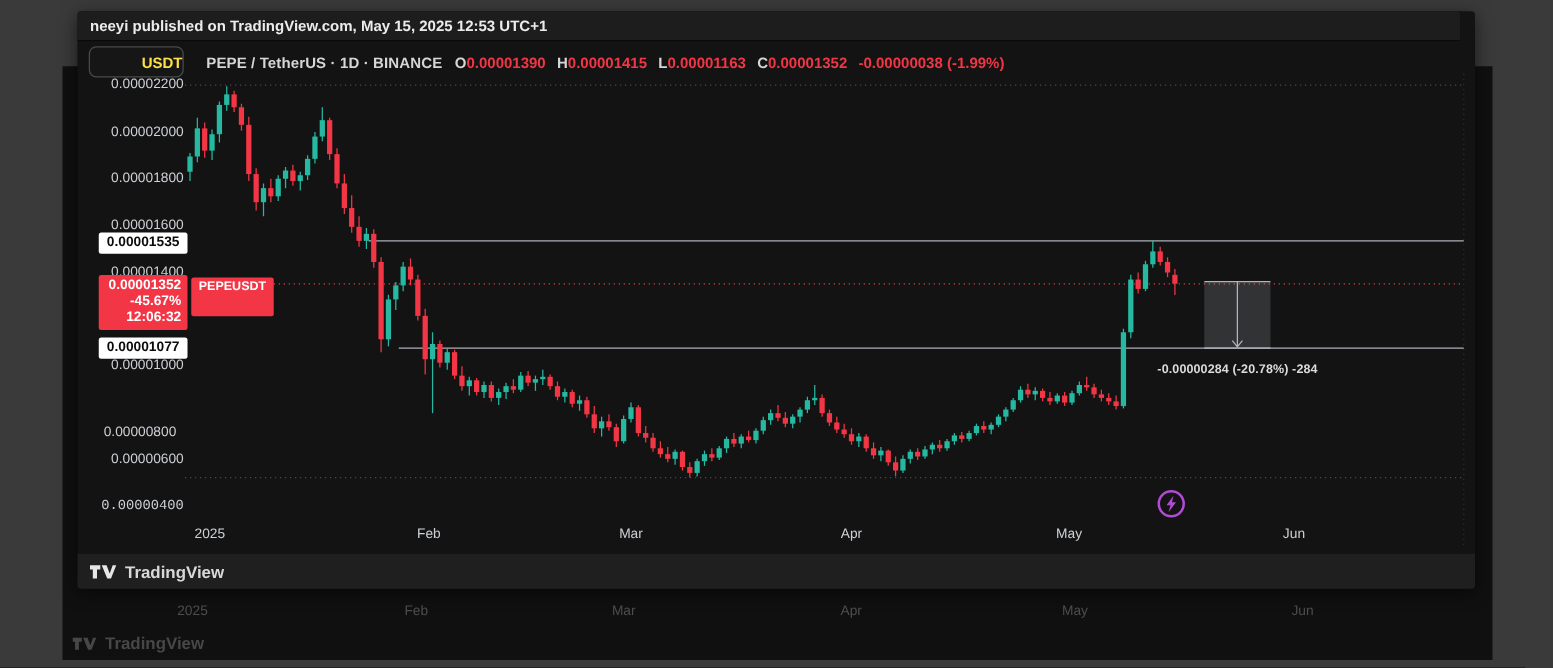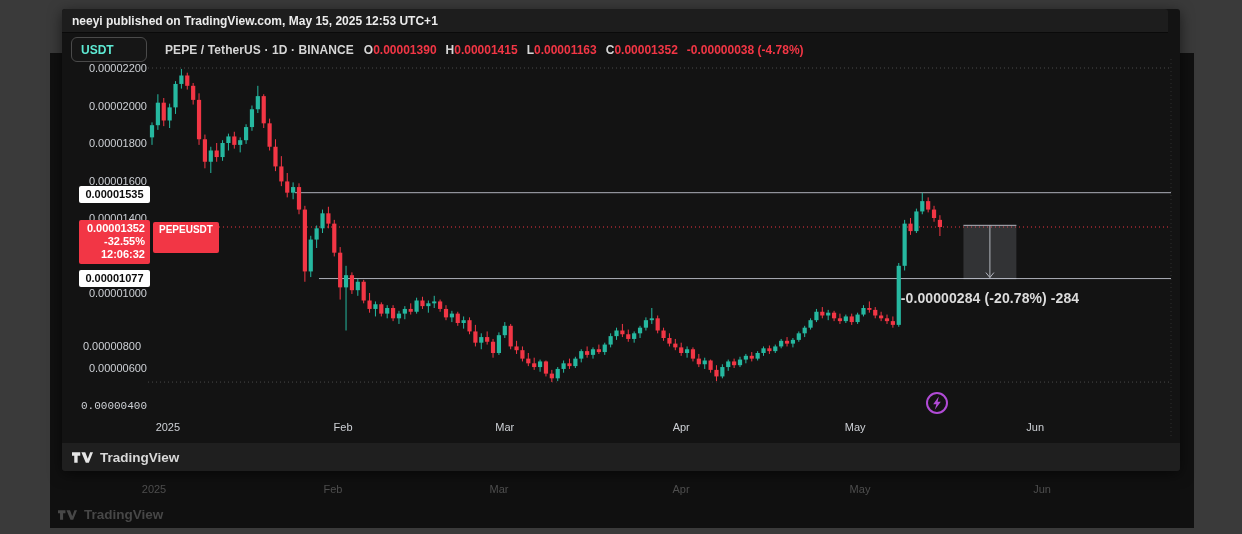--- a/index.html
+++ b/index.html
@@ -11,39 +11,39 @@
   .dim-watermark{position:absolute;left:8px;top:454px;display:flex;align-items:center;gap:7px;
         color:#474747;font-size:13.5px;font-weight:bold;}
   
   .card{position:absolute;left:62px;top:9px;width:1118px;height:462px;background:#131313;
         border-radius:3px;box-shadow:0 3px 14px rgba(0,0,0,.55);}
   .card-header{position:absolute;top:0;left:0;right:12px;height:24px;background:#1d1d1d;
         border-bottom:1px solid #0a0a0a;border-radius:3px 3px 0 0;color:#ececec;font-size:12px;
         font-weight:bold;line-height:24px;padding-left:10px;box-sizing:border-box;}
   .toolbar{position:absolute;top:25px;left:0;right:0;height:31px;display:flex;align-items:center;
         padding-left:9px;font-size:12px;white-space:nowrap;}
-  .symbol-box{width:76px;height:25px;border:1px solid #4a4a4a;border-radius:6px;color:#5eead4;
+  .symbol-box{width:76px;height:25px;border:1px solid #4a4a4a;border-radius:6px;color:#fde047;
         font-weight:bold;display:flex;align-items:center;padding-left:9px;box-sizing:border-box;
-        background:#161616;}
+        background:#161616;justify-content:flex-end;}
   .desc{color:#d6d6d6;margin-left:18px;font-weight:bold;letter-spacing:.1px;}
   .ohlc{margin-left:10px;display:flex;gap:9px;font-weight:bold;align-items:center;}
   .ohlc .pair .k{color:#d6d6d6;}
   .ohlc .pair .v{color:#f23645;}
   .change{color:#f23645;margin-left:9px;font-weight:bold;}
   #chart-svg{position:absolute;left:0;top:0;}
   .ylabel{position:absolute;left:15px;width:70px;text-align:right;font-size:11px;color:#cdd0d5;
         transform:translateY(-50%);line-height:11px;}
   .xlabel{position:absolute;top:412px;transform:translateX(-50%);font-size:11px;color:#cdd0d5;line-height:12px;}
   .tag{position:absolute;left:17px;width:71px;box-sizing:border-box;border-radius:2px;
         font-size:11px;font-weight:bold;}
   .tag-white{background:#ffffff;color:#0b0b0b;height:17px;line-height:17px;text-align:center;}
   .tag-red{background:#f23645;color:#ffffff;padding:2px 5px 3px 0;text-align:right;line-height:13px;}
   .tag-symbol{position:absolute;left:91px;top:213px;height:31px;line-height:15px;background:#f23645;
         color:#fff;font-size:10px;font-weight:bold;padding:0 6px;border-radius:2px;}
-  .measure-label{position:absolute;left:928px;top:281px;transform:translateX(-50%);font-size:14px;
+  .measure-label{position:absolute;left:928px;top:281px;transform:translateX(-50%);font-size:10px;
         color:#dcdcdc;white-space:nowrap;font-weight:bold;letter-spacing:.1px;}
   .boost{position:absolute;left:862px;top:381px;width:26px;height:26px;}
   .footer{position:absolute;left:0;right:0;bottom:0;height:28px;background:#1f1f1f;
         border-radius:0 0 3px 3px;display:flex;align-items:center;gap:7px;padding-left:10px;
         color:#d8d8d8;font-size:13.5px;font-weight:bold;}
 </style>
 </head>
 <body>
 
 <div class="root">
@@ -76,21 +76,21 @@
       <div class="symbol-box">
         <span>USDT</span>
       </div>
       <span class="desc">PEPE / TetherUS · 1D · BINANCE</span>
       <span class="ohlc">
         <span class="pair"><span class="k">O</span><span class="v">0.00001390</span></span>
         <span class="pair"><span class="k">H</span><span class="v">0.00001415</span></span>
         <span class="pair"><span class="k">L</span><span class="v">0.00001163</span></span>
         <span class="pair"><span class="k">C</span><span class="v">0.00001352</span></span>
       </span>
-      <span class="change">-0.00000038 (-4.78%)</span>
+      <span class="change">-0.00000038 (-1.99%)</span>
     </div>
 
     <svg id="chart-svg" width="1118" height="462">
         <line x1="86" x2="1109" y1="59" y2="59" stroke="#4a4a4a" stroke-width="1" stroke-dasharray="1,3"></line>
         <line x1="86" x2="1109" y1="373.0625" y2="373.0625" stroke="#4a4a4a" stroke-width="1" stroke-dasharray="1,3"></line>
         <line x1="1109" x2="1109" y1="50" y2="428" stroke="#2e2e2e" stroke-width="1" stroke-dasharray="1,3"></line>
         <line x1="232.88400000000001" x2="1109" y1="183.6875" y2="183.6875" stroke="#aeb1ba" stroke-width="1"></line>
         <line x1="256.99199999999996" x2="1109" y1="269.5625" y2="269.5625" stroke="#aeb1ba" stroke-width="1"></line>
         <line x1="144.978" x2="1109" y1="218" y2="218" stroke="#f23645" stroke-width="1" stroke-dasharray="1,3"></line>
         <g>
@@ -389,21 +389,21 @@
         <div class="xlabel" style="left: 281.1px;">Feb</div>
         <div class="xlabel" style="left: 442.8px;">Mar</div>
         <div class="xlabel" style="left: 619.2px;">Apr</div>
         <div class="xlabel" style="left: 793.248px;">May</div>
         <div class="xlabel" style="left: 973.176px;">Jun</div>
       </div>
 
     <div class="tag tag-white" style="top:177px">0.00001535</div>
     <div class="tag tag-red" style="top:211px">
       <div>0.00001352</div>
-      <div>-32.55%</div>
+      <div>-45.67%</div>
       <div>12:06:32</div>
     </div>
     <div class="tag-symbol">PEPEUSDT</div>
     <div class="tag tag-white" style="top:261px">0.00001077</div>
 
     <div class="measure-label">-0.00000284 (-20.78%) -284</div>
 
     <div class="boost">
       <svg width="26" height="26" viewBox="0 0 26 26">
         <circle cx="13" cy="13" r="10" fill="none" stroke="#b14bd6" stroke-width="2"></circle>

